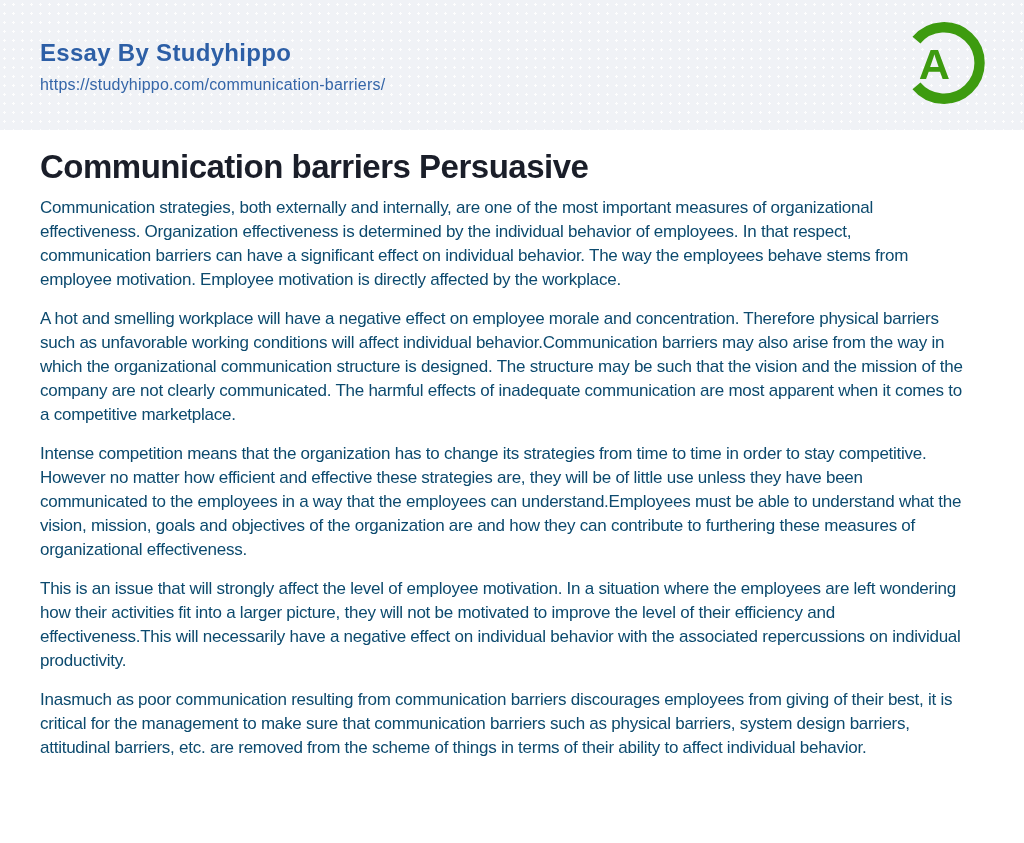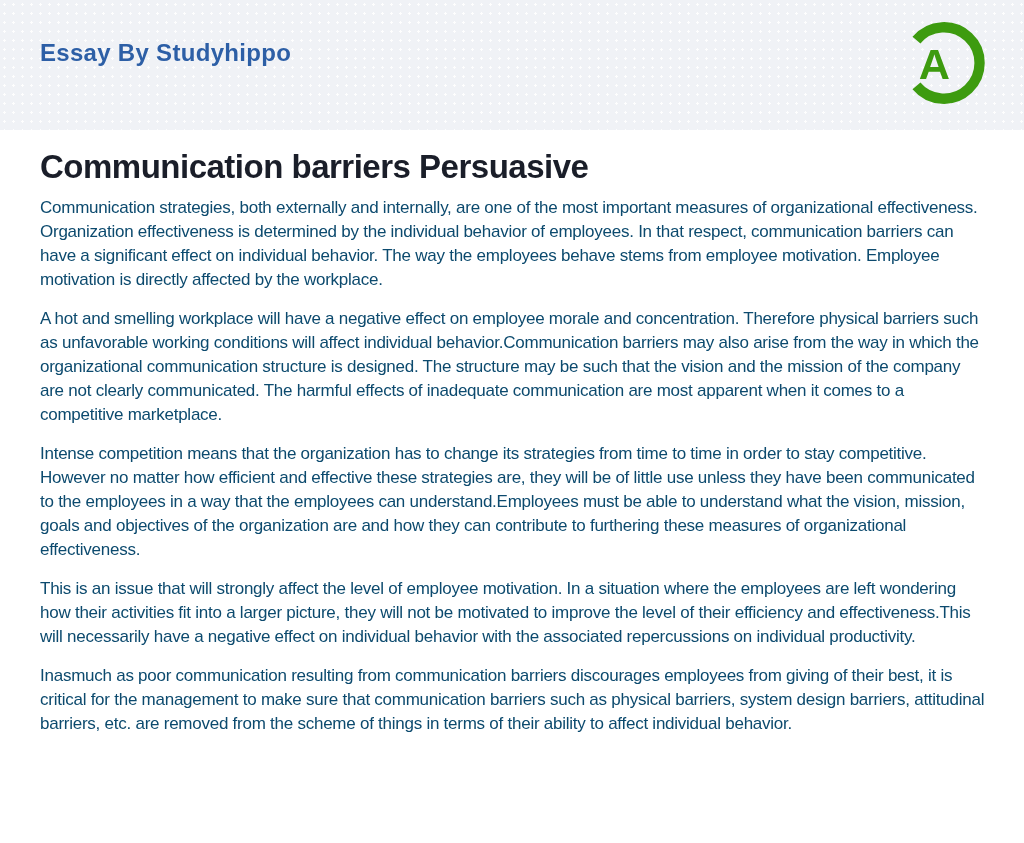--- a/index.html
+++ b/index.html
@@ -39,21 +39,21 @@
   }
   .logo {
     position: absolute;
     top: 16px;
     right: 36px;
     width: 94px;
     height: 94px;
   }
   .logo svg { width: 100%; height: 100%; display: block; }
   main {
-    padding: 17px 36px 0 40px;
+    padding: 17px 60px 0 40px;
   }
   h1.article-title {
     font-size: 33px;
     line-height: 40px;
     font-weight: bold;
     color: #1a1e29;
     letter-spacing: -0.5px;
     margin-bottom: 9px;
   }
   p.essay-paragraph {
@@ -62,20 +62,21 @@
     color: #0c4a6e;
     letter-spacing: -0.25px;
     margin-bottom: 15px;
   }
 </style>
 </head>
 <body>
 
 <header class="header">
   <div class="site-title">Essay By Studyhippo</div>
+  <a class="page-url">https://studyhippo.com/communication-barriers/</a>
   <div class="logo">
     <svg viewBox="0 0 100 100" aria-hidden="true">
       <path d="M 23.9 25.6 A 38 38 0 1 1 23.9 74.4" fill="none" stroke="#3d9b0f" stroke-width="11" stroke-linecap="butt"></path>
       <text x="43" y="67" text-anchor="middle" font-family="Liberation Sans, DejaVu Sans, sans-serif" font-size="46" font-weight="600" fill="#3d9b0f">A</text>
     </svg>
   </div>
 </header>
 
 <main>
   <h1 class="article-title">Communication barriers Persuasive</h1>

